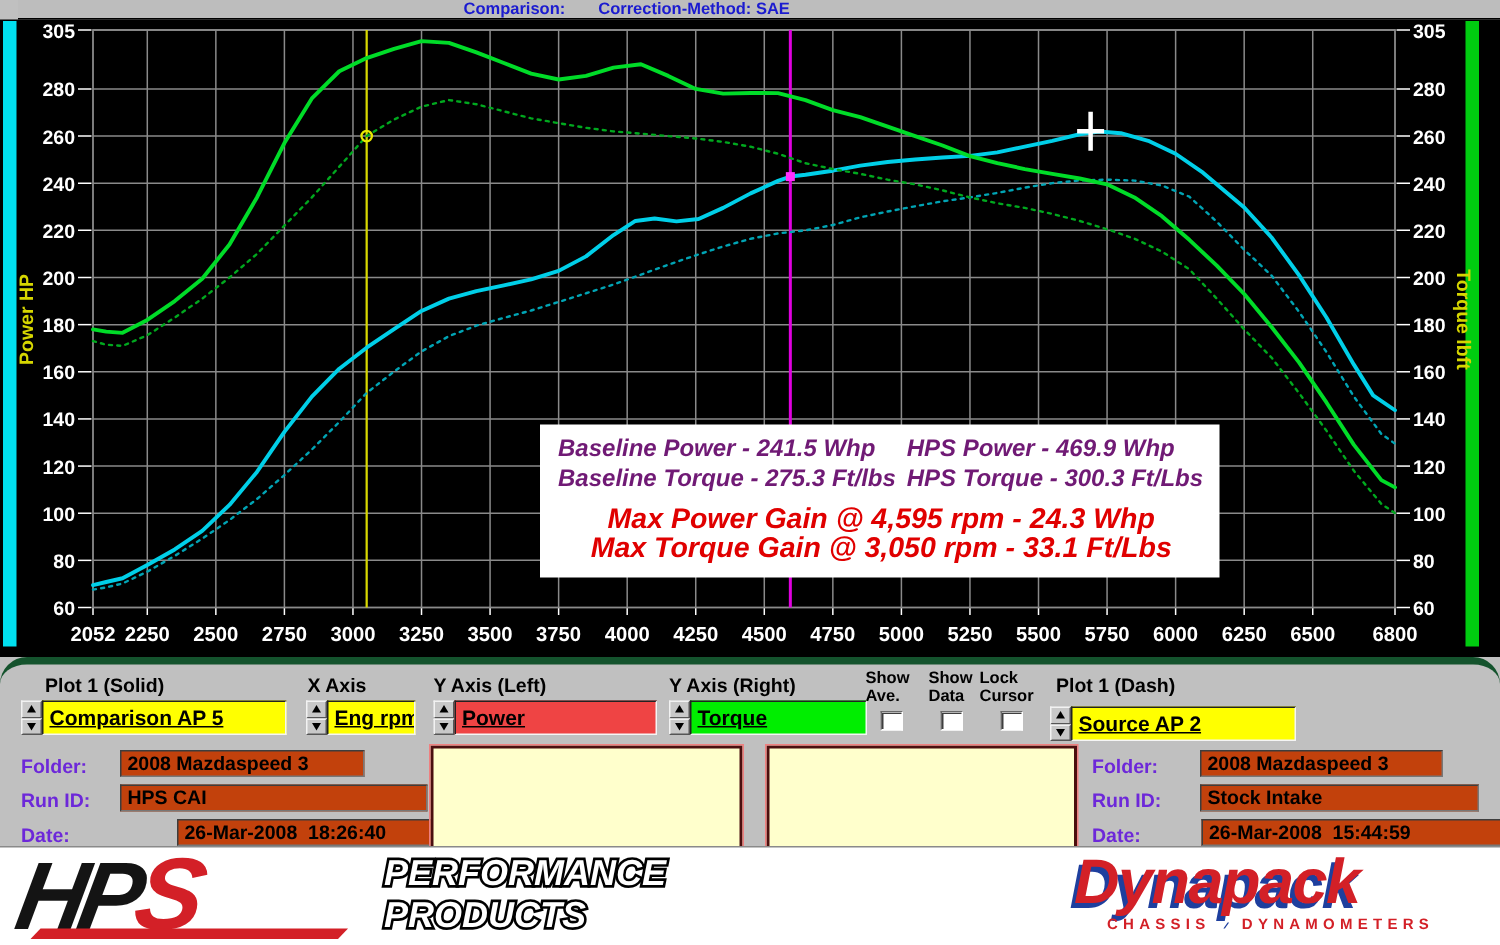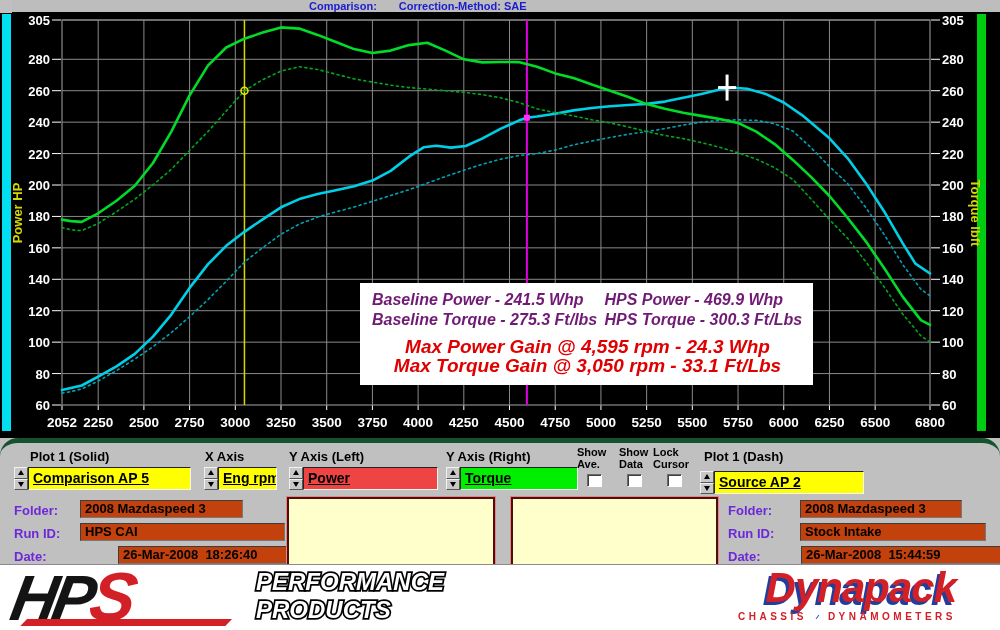--- a/index.html
+++ b/index.html
@@ -54,21 +54,21 @@
              border:2px solid #4a0f0f; outline:1px solid #ef8080; }
 
   
   .logostrip { position:absolute; left:0; top:564px; width:1000px; height:66px; background:#ffffff;
                border-top:1px solid #8a8a8a; }
   .hps-logo { position:absolute; left:12px; top:2px; width:240px; height:62px; transform:skewX(-10deg); }
   .hps-hp { font-size:64px; font-weight:bold; font-style:italic; letter-spacing:-5px; color:#141414; line-height:58px; }
   .hps-s  { font-size:68px; font-weight:bold; font-style:italic; color:#d32027; line-height:58px; }
   .hps-swoosh { position:absolute; left:16px; top:52px; width:205px; height:7px; background:#d32027; transform:skewX(-38deg); }
   .perf-svg { position:absolute; left:252px; top:3px; }
-  .dyna { position:absolute; left:716px; top:0px; width:240px; height:64px;text-align:right; }
+  .dyna { position:absolute; left:716px; top:0px; width:240px; height:64px; }
   .dyna-word { font-size:42px; font-weight:bold; font-style:italic; letter-spacing:-1px; color:#d32027;
                text-shadow:-3px 3px 0 #1e3f9e; line-height:46px; }
   .dyna-sub { display:flex; align-items:center; gap:10px; margin-top:0px; margin-left:22px; }
   .dyna-sub span { font-size:10px; font-weight:bold; letter-spacing:3.5px; color:#d32027; }
   .dyna-dash { width:26px; height:4px; background:#1e3f9e; transform:skewX(-35deg); }
 </style>
 </head>
 <body>
 
 <div class="titlebar">

